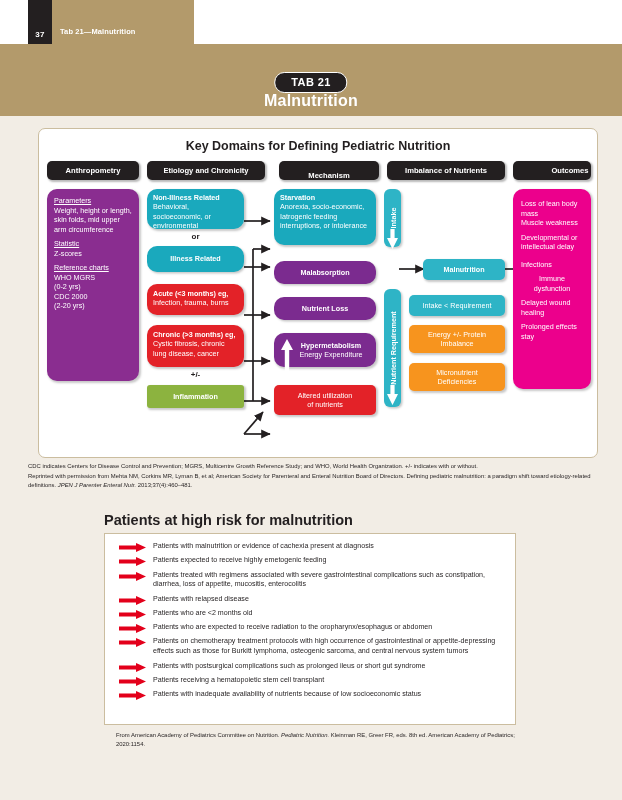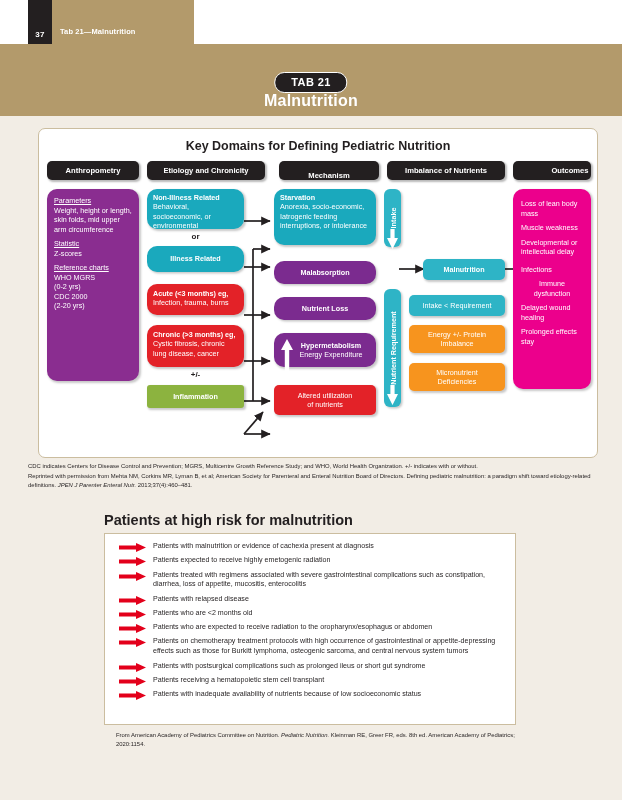--- a/index.html
+++ b/index.html
@@ -275,21 +275,21 @@
     </div>
     <div class="node c-orange center" style="left:370px; top:234px; width:96px; height:28px; border-radius:5px;">
       <div>
         <span>Micronutrient</span><br>
         <span>Deficiencies</span>
       </div>
     </div>
 
     <div class="node c-pink" style="left:474px; top:60px; width:78px; height:200px; padding:10px 8px; border-radius:10px;">
       <div style="font-size:7.2px; line-height:1.32;">
-        <div style="margin-bottom:5px;">Loss of lean body mass</div>
+        <div style="">Loss of lean body mass</div>
         <div style="margin-bottom:5px;">Muscle weakness</div>
         <div style="margin-bottom:8px;">Developmental or intellectual delay</div>
         <div style="margin-bottom:5px;">Infections</div>
         <div style="margin-bottom:5px;text-align:center;">Immune dysfunction</div>
         <div style="margin-bottom:5px;">Delayed wound healing</div>
         <div>Prolonged effects stay</div>
       </div>
     </div>
   </div>
 
@@ -308,21 +308,21 @@
         <svg class="arrow" viewBox="0 0 28 9">
           <path d="M0,2.4 L17,2.4 L17,0 L27,4.5 L17,9 L17,6.6 L0,6.6 Z" fill="#e3001b"></path>
         </svg>
         <span>Patients with malnutrition or evidence of cachexia present at diagnosis</span>
       </div>
 
       <div class="hr-item">
         <svg class="arrow" viewBox="0 0 28 9">
           <path d="M0,2.4 L17,2.4 L17,0 L27,4.5 L17,9 L17,6.6 L0,6.6 Z" fill="#e3001b"></path>
         </svg>
-        <span>Patients expected to receive highly emetogenic radiation</span>
+        <span>Patients expected to receive highly emetogenic feeding</span>
       </div>
 
       <div class="hr-item">
         <svg class="arrow" viewBox="0 0 28 9">
           <path d="M0,2.4 L17,2.4 L17,0 L27,4.5 L17,9 L17,6.6 L0,6.6 Z" fill="#e3001b"></path>
         </svg>
         <span>Patients treated with regimens associated with severe gastrointestinal complications such as constipation, diarrhea, loss of appetite, mucositis, enterocolitis</span>
       </div>
 
       <div class="hr-item">

